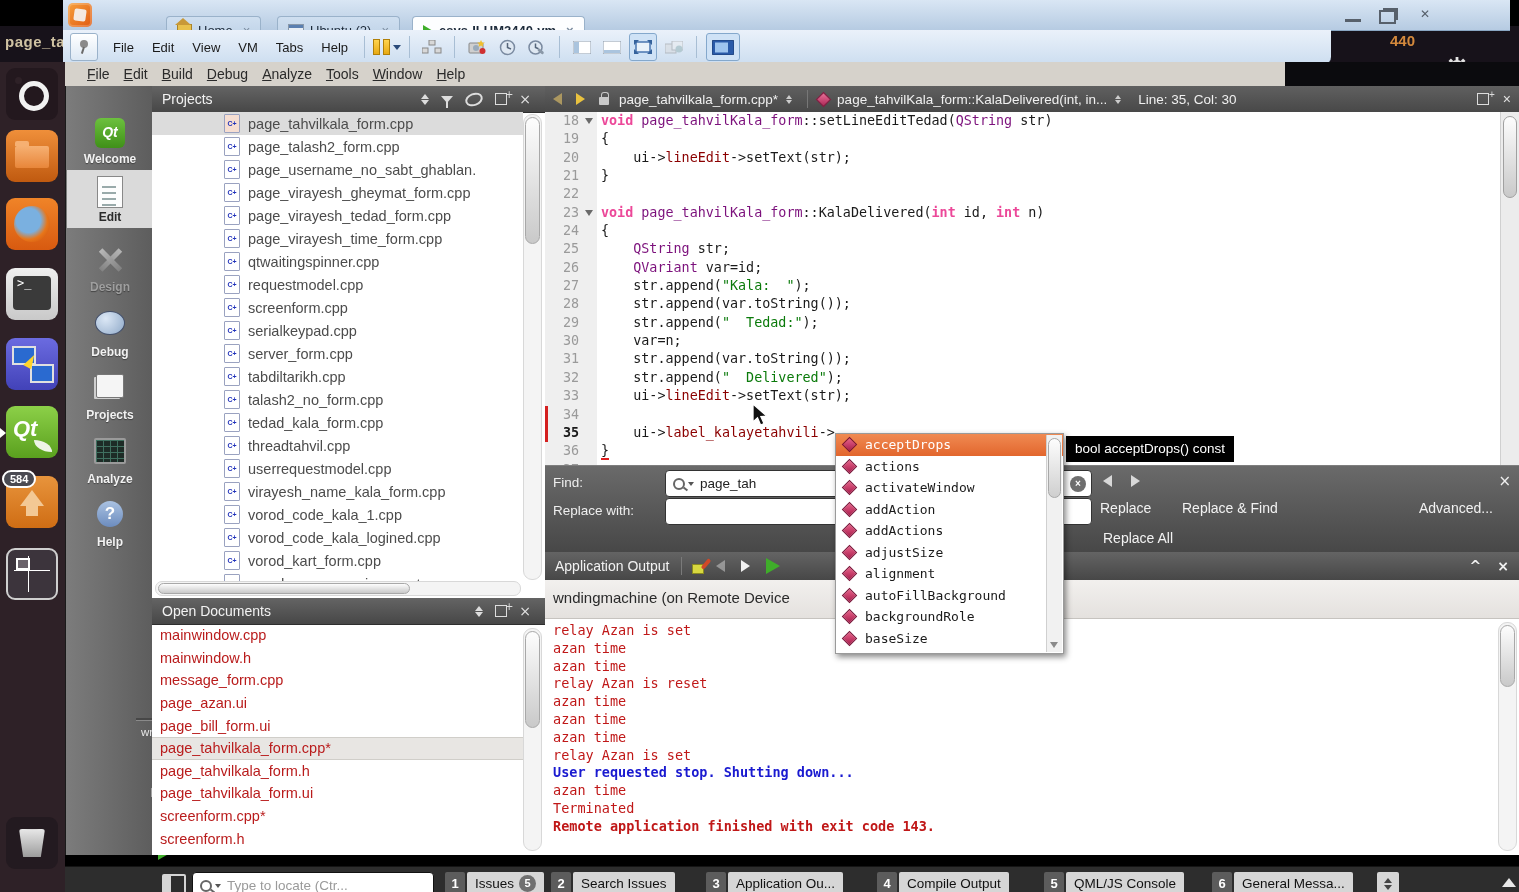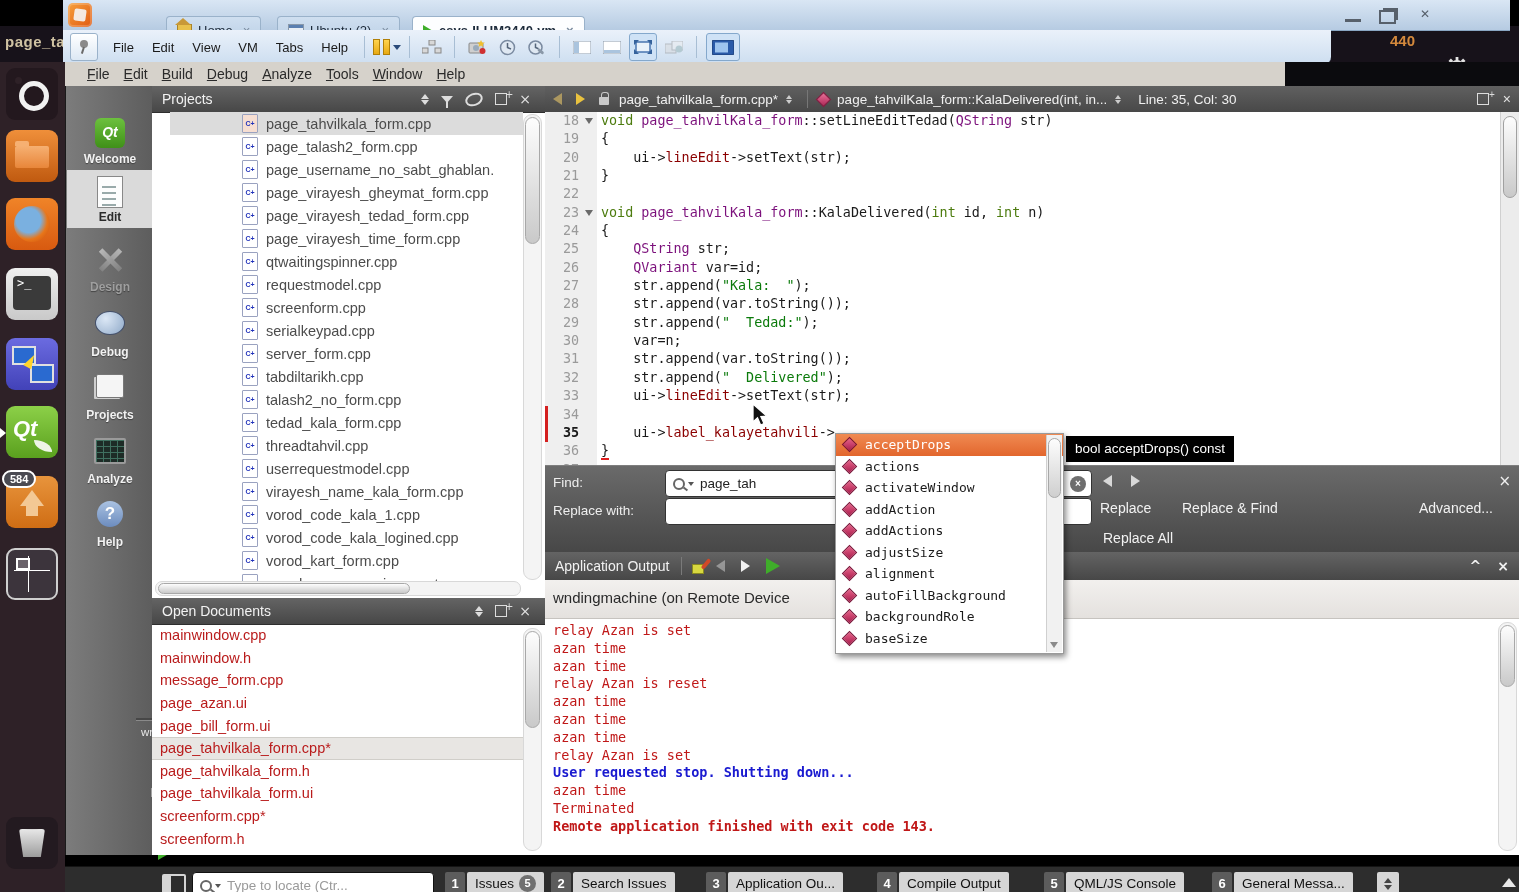--- a/index.html
+++ b/index.html
@@ -124,21 +124,21 @@
   .updown .u{border-bottom:5px solid #ddd;}
   .updown .d{border-top:5px solid #ddd;}
   .funnel{width:0;height:0;border-left:6px solid transparent;border-right:6px solid transparent;border-top:7px solid #ddd;position:relative;}
   .funnel:after{content:"";position:absolute;left:-1px;top:-1px;width:2px;height:6px;background:#ddd;}
   .synico{width:14px;height:9px;border:2px solid #ddd;border-radius:50%;transform:rotate(-20deg);}
   .splitico{width:10px;height:10px;border:1px solid #ddd;position:relative;}
   .splitico:after{content:"+";position:absolute;right:-7px;top:-5px;font-size:10px;color:#ddd;}
   .xico{font-size:14px;color:#e2e2e2;}
   
   #projects-panel{left:152px;top:86px;width:393px;height:512px;background:#fff;}
-  #prj-list{position:absolute;left:0;top:26px;right:22px;bottom:15px;overflow:hidden;margin-left:18px;}
+  #prj-list{position:absolute;left:0;top:26px;right:22px;bottom:15px;overflow:hidden;}
   .prj-row{height:23px;display:flex;align-items:center;padding-left:72px;font-size:14.5px;color:#4c4c4c;white-space:nowrap;}
   .prj-row.sel{background:#dcdcdc;}
   .cpp-ico{width:14px;height:17px;background:#fff;border:1px solid #9aa2c0;border-radius:1px;margin-right:8px;
     font-size:7px;color:#2233bb;font-weight:bold;text-align:center;line-height:17px;flex:0 0 auto;}
   .prj-row.sel .cpp-ico{background:#f6ded2;}
   .vscroll{position:absolute;top:28px;right:3px;width:17px;bottom:18px;background:#f4f4f4;border:1px solid #d8d8d8;border-radius:9px;}
   .vthumb{position:absolute;left:1px;right:1px;border-radius:8px;background:linear-gradient(#fdfdfd,#c9c9c9);border:1px solid #a8a8a8;}
   .hscroll{position:absolute;left:3px;right:24px;bottom:2px;height:13px;background:#f4f4f4;border:1px solid #d8d8d8;border-radius:7px;}
   .hthumb{position:absolute;top:1px;bottom:1px;border-radius:6px;background:linear-gradient(#fdfdfd,#c9c9c9);border:1px solid #a8a8a8;}
   
@@ -164,21 +164,21 @@
   #ed-pos{margin-left:10px;white-space:nowrap;}
   #ed-right{position:absolute;right:8px;top:0;height:26px;display:flex;align-items:center;gap:14px;}
   #code-wrap{position:absolute;left:0;top:26px;right:18px;bottom:0;overflow:hidden;background:#fff;}
   .code-row{height:18.35px;display:flex;font-family:"DejaVu Sans Mono",monospace;font-size:13.4px;line-height:18.35px;}
   .ln{width:34px;text-align:right;color:#9a9a9a;background:#efefef;flex:0 0 auto;padding-right:4px;position:relative;}
   .ln.chg{box-shadow:inset 3px 0 0 #d42020;}
   .ln.cur{color:#1a1a1a;font-weight:bold;}
   .foldcol{width:14px;background:#efefef;flex:0 0 auto;position:relative;}
   .foldarr{position:absolute;left:2px;top:6px;width:0;height:0;border-left:4.5px solid transparent;border-right:4.5px solid transparent;border-top:6px solid #6a6a6a;}
   .ctext{white-space:pre;padding-left:4px;color:#1a1a1a;}
-  .tk-k{color:#4d7c0f;} .tk-t{color:#7c117c;} .tk-f{color:#8b0000;} .tk-s{color:#0a7a0a;}
+  .tk-k{color:#ec4899;font-weight:bold;} .tk-t{color:#7c117c;} .tk-f{color:#8b0000;} .tk-s{color:#0a7a0a;}
   .tk-e{border-bottom:2px solid #e02020;}
   #ed-vscroll{position:absolute;right:0;top:26px;width:18px;bottom:0;background:#ececec;border-left:1px solid #d0d0d0;}
   #ed-vthumb{position:absolute;left:2px;right:2px;top:4px;height:80px;background:linear-gradient(#fdfdfd,#c9c9c9);border:1px solid #a0a0a0;border-radius:7px;}
   
   #findbar{left:545px;top:465px;width:974px;height:87px;background:linear-gradient(#6a6a6a,#474747);border-top:1px solid #7e7e7e;color:#eee;font-size:13.5px;}
   .fb-label{position:absolute;left:8px;}
   .fb-input{position:absolute;left:120px;width:425px;height:25px;background:#fff;border:1px solid #333;border-radius:4px;display:flex;align-items:center;color:#222;}
   .mag{width:8px;height:8px;border:2px solid #666;border-radius:50%;position:relative;margin:0 3px 0 7px;flex:0 0 auto;}
   .mag:after{content:"";position:absolute;left:8px;top:8px;width:5px;height:2px;background:#666;transform:rotate(40deg);}
   .mag-dd{width:0;height:0;border-left:3.5px solid transparent;border-right:3.5px solid transparent;border-top:4px solid #555;margin-right:6px;}

